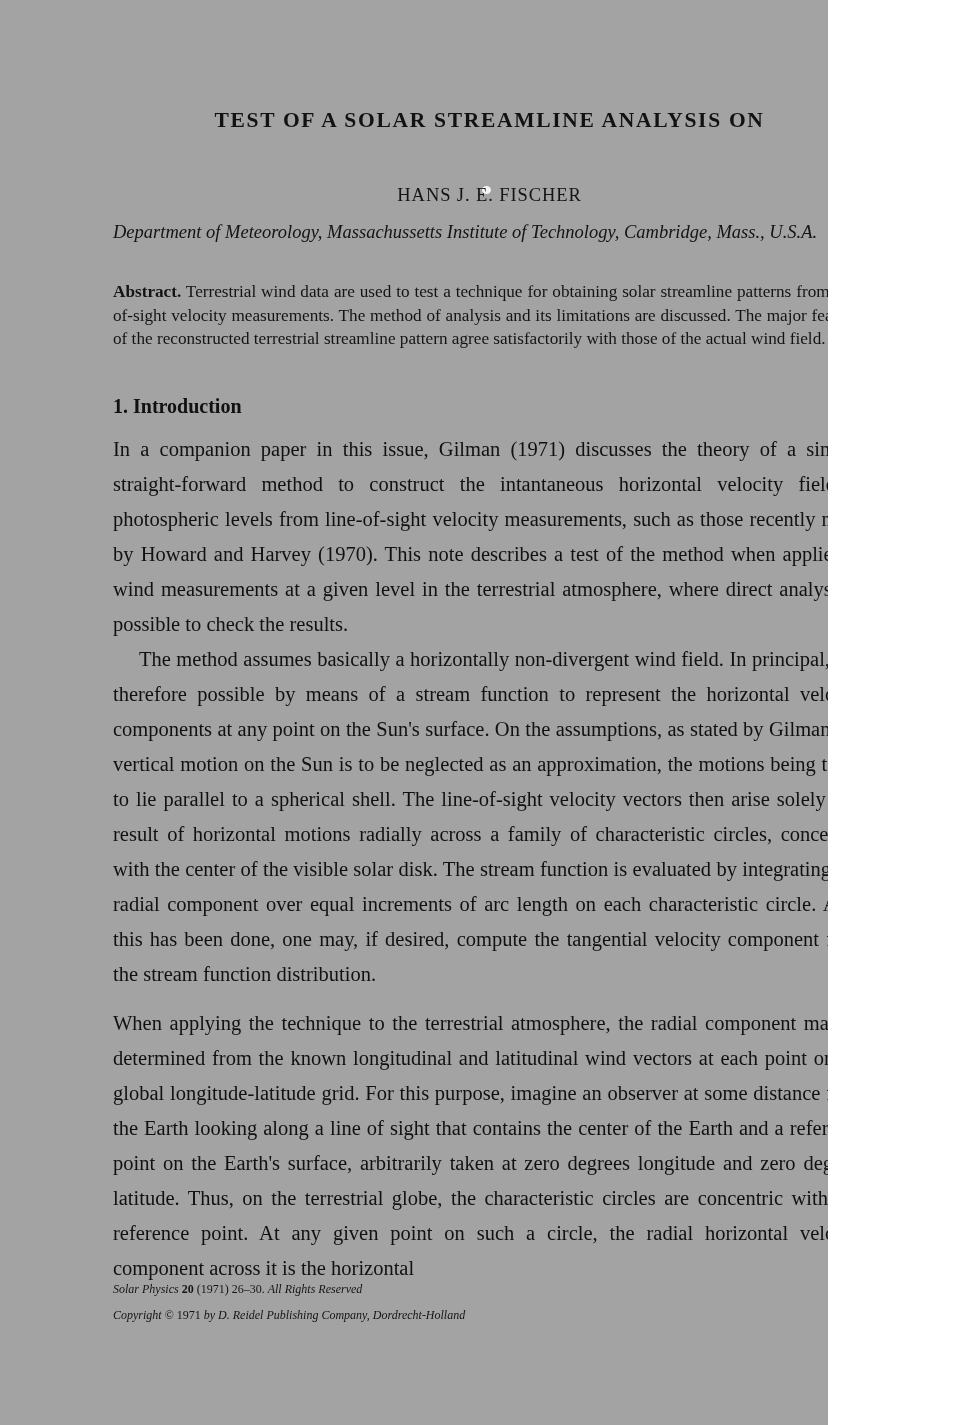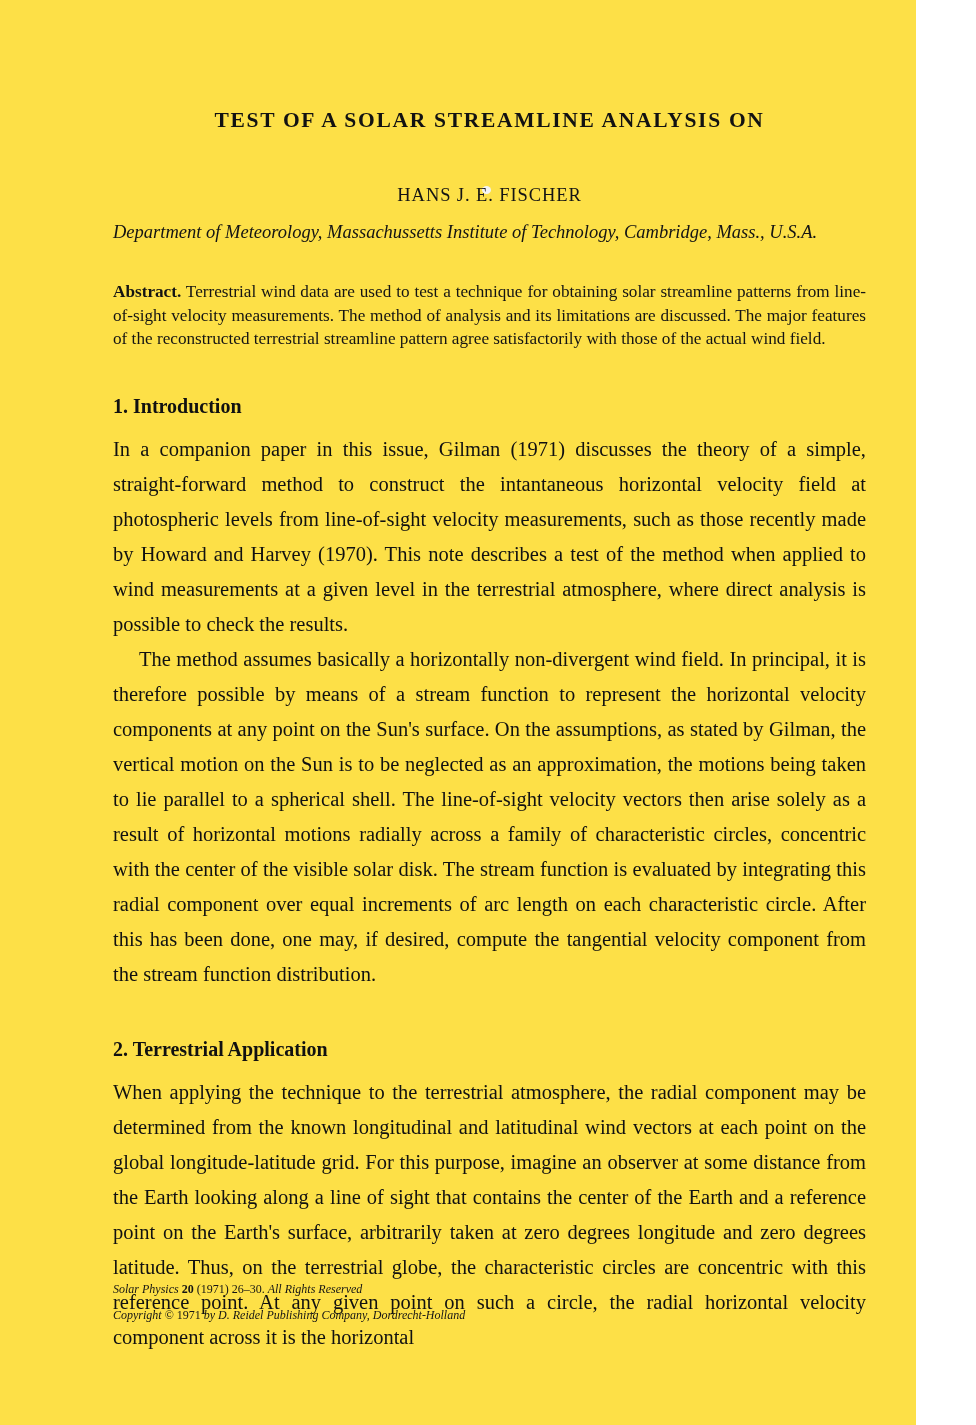--- a/index.html
+++ b/index.html
@@ -3,23 +3,23 @@
 <meta charset="utf-8">
 <style>
   html, body {
     margin: 0;
     padding: 0;
     background: #ffffff;
   }
 
   .page {
     position: relative;
-    width: 916px;
+    width: 828px;
     height: 1425px;
-    background: #fde047;
+    background: #a3a3a3;
     overflow: hidden;
     font-family: "Liberation Serif", "DejaVu Serif", serif;
     color: #0d0d0d;
   }
 
   .content {
     position: absolute;
     left: 113px;
     top: 0;
     width: 753px;
@@ -149,21 +149,20 @@
 
 
     <div class="abstract">
       <b>Abstract.</b><span> Terrestrial wind data are used to test a technique for obtaining solar streamline patterns from line-of-sight velocity measurements. The method of analysis and its limitations are discussed. The major features of the reconstructed terrestrial streamline pattern agree satisfactorily with those of the actual wind field.</span>
     </div>
 
     <div class="section-heading sec1-heading">1.  Introduction</div>
     <p class="body-para first-para">In a companion paper in this issue, Gilman (1971) discusses the theory of a simple, straight-forward method to construct the intantaneous horizontal velocity field at photospheric levels from line-of-sight velocity measurements, such as those recently made by Howard and Harvey (1970). This note describes a test of the method when applied to wind measurements at a given level in the terrestrial atmosphere, where direct analysis is possible to check the results.</p>
     <p class="body-para indent-para">The method assumes basically a horizontally non-divergent wind field. In principal, it is therefore possible by means of a stream function to represent the horizontal velocity components at any point on the Sun's surface. On the assumptions, as stated by Gilman, the vertical motion on the Sun is to be neglected as an approximation, the motions being taken to lie parallel to a spherical shell. The line-of-sight velocity vectors then arise solely as a result of horizontal motions radially across a family of characteristic circles, concentric with the center of the visible solar disk. The stream function is evaluated by integrating this radial component over equal increments of arc length on each characteristic circle. After this has been done, one may, if desired, compute the tangential velocity component from the stream function distribution.</p>
 
-    <div class="section-heading sec2-heading">2.  Terrestrial Application</div>
     <p class="body-para first-para">When applying the technique to the terrestrial atmosphere, the radial component may be determined from the known longitudinal and latitudinal wind vectors at each point on the global longitude-latitude grid. For this purpose, imagine an observer at some distance from the Earth looking along a line of sight that contains the center of the Earth and a reference point on the Earth's surface, arbitrarily taken at zero degrees longitude and zero degrees latitude. Thus, on the terrestrial globe, the characteristic circles are concentric with this reference point. At any given point on such a circle, the radial horizontal velocity component across it is the horizontal</p>
 
   </div>
 
   <div class="footer">
     <div><span>Solar Physics</span> <span class="bold-upright">20</span><span class="upright"> (1971) 26–30. </span><span>All Rights Reserved</span></div>
     <div><span>Copyright</span><span class="upright"> © </span><span class="upright">1971</span><span> by D. Reidel Publishing Company, Dordrecht-Holland</span></div>
   </div>
 
 </div>

